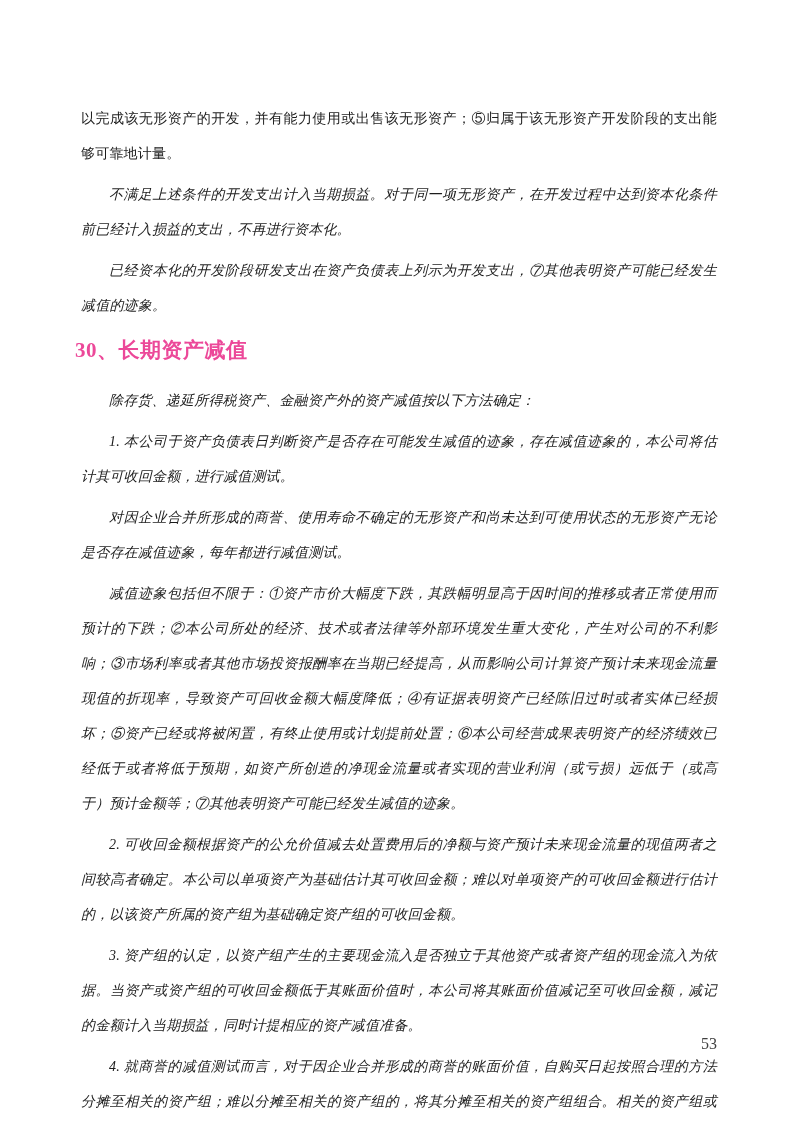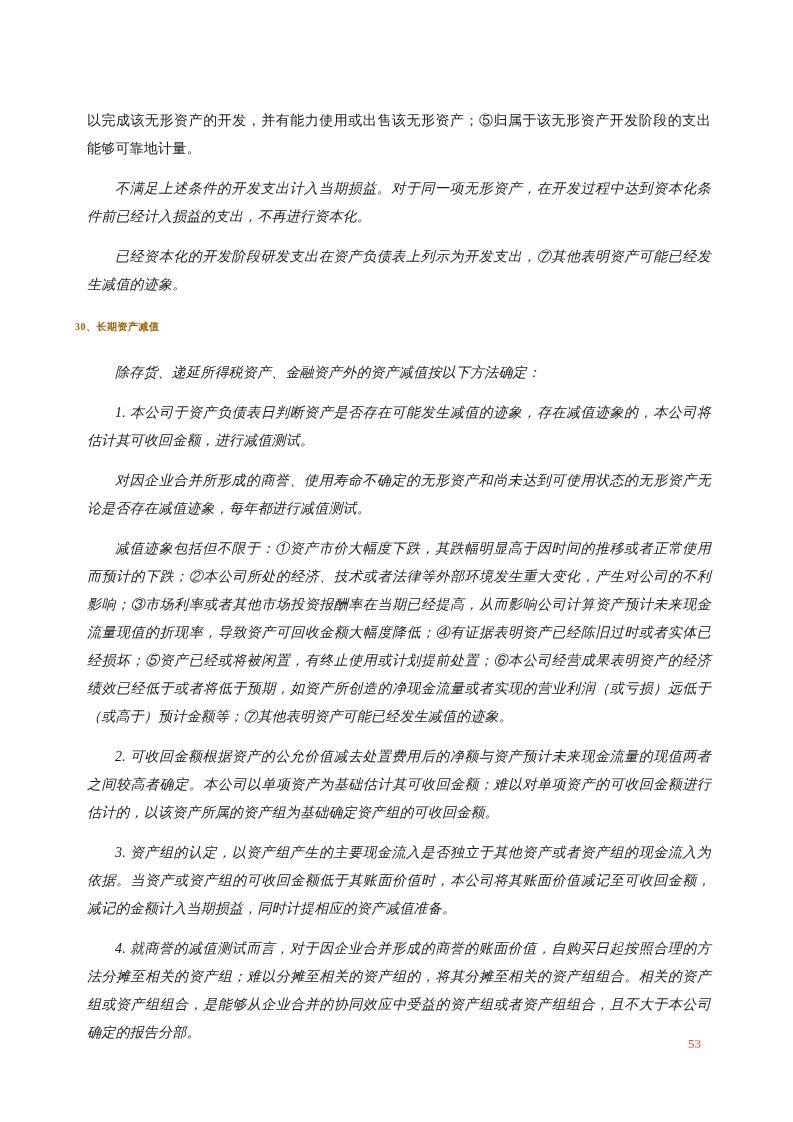--- a/index.html
+++ b/index.html
@@ -20,45 +20,45 @@
     inset: 0;
     background: #ffffff;
   }
   .content {
     position: absolute;
     left: 75px;
     top: 95px;
     width: 648px;
   }
   p.body {
-    margin: 12px;
+    margin: 6px;
     font-size: 14px;
-    line-height: 28px;
+    line-height: 35px;
     text-align: justify;
     letter-spacing: 0.2px;
   }
   p.indent {
     text-indent: 2em;
     font-style: italic;
   }
   h3.section-heading {
     margin: 12px 0 17px 0;
-    font-size: 10px;
+    font-size: 21px;
     line-height: 31px;
     font-weight: bold;
-    color: #a16207;
+    color: #ec4899;
     letter-spacing: 0.5px;
   }
   .page-number {
     position: absolute;
     top: 1036px;
-    right: 92px;
-    font-size: 13px;
+    right: 76px;
+    font-size: 16px;
     line-height: 16px;
-    color: #ef4444;
+    color: #404040;
   }
 </style>
 </head>
 <body>
 
 <div class="page">
   <div class="content">
     <p class="body">以完成该无形资产的开发，并有能力使用或出售该无形资产；⑤归属于该无形资产开发阶段的支出能够可靠地计量。</p>
     <p class="body indent">不满足上述条件的开发支出计入当期损益。对于同一项无形资产，在开发过程中达到资本化条件前已经计入损益的支出，不再进行资本化。</p>
     <p class="body indent">已经资本化的开发阶段研发支出在资产负债表上列示为开发支出，⑦其他表明资产可能已经发生减值的迹象。</p>

